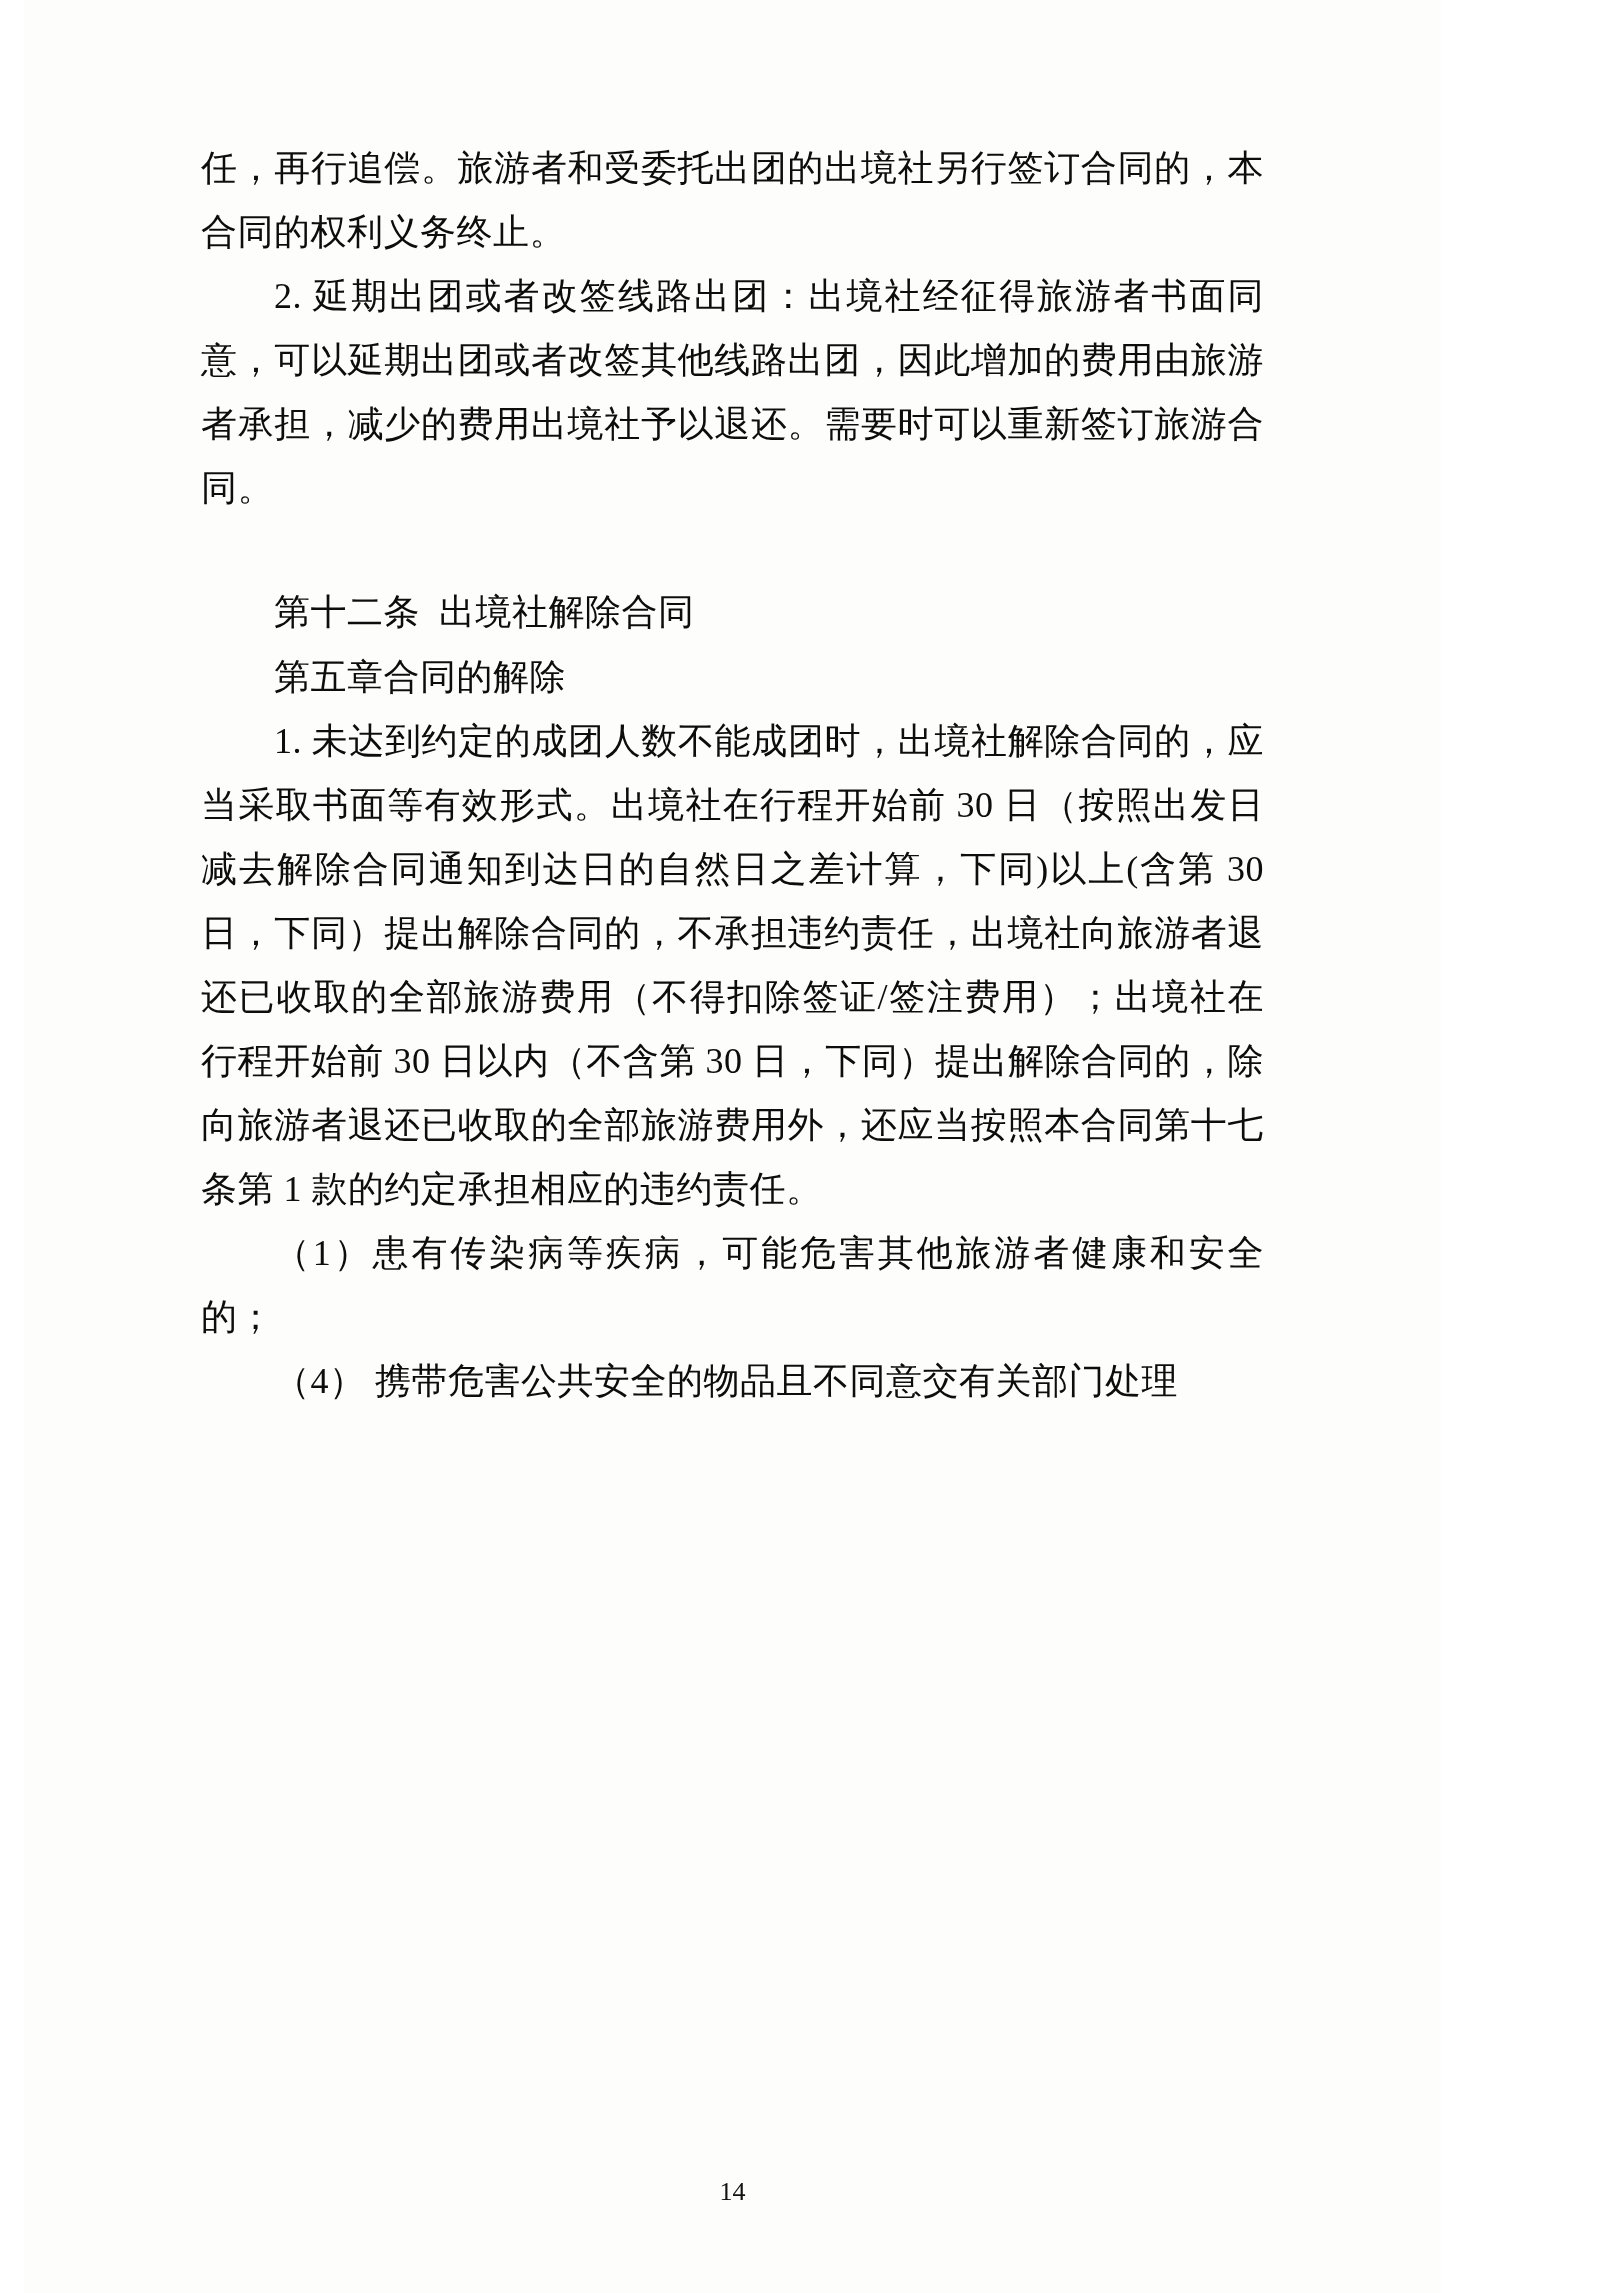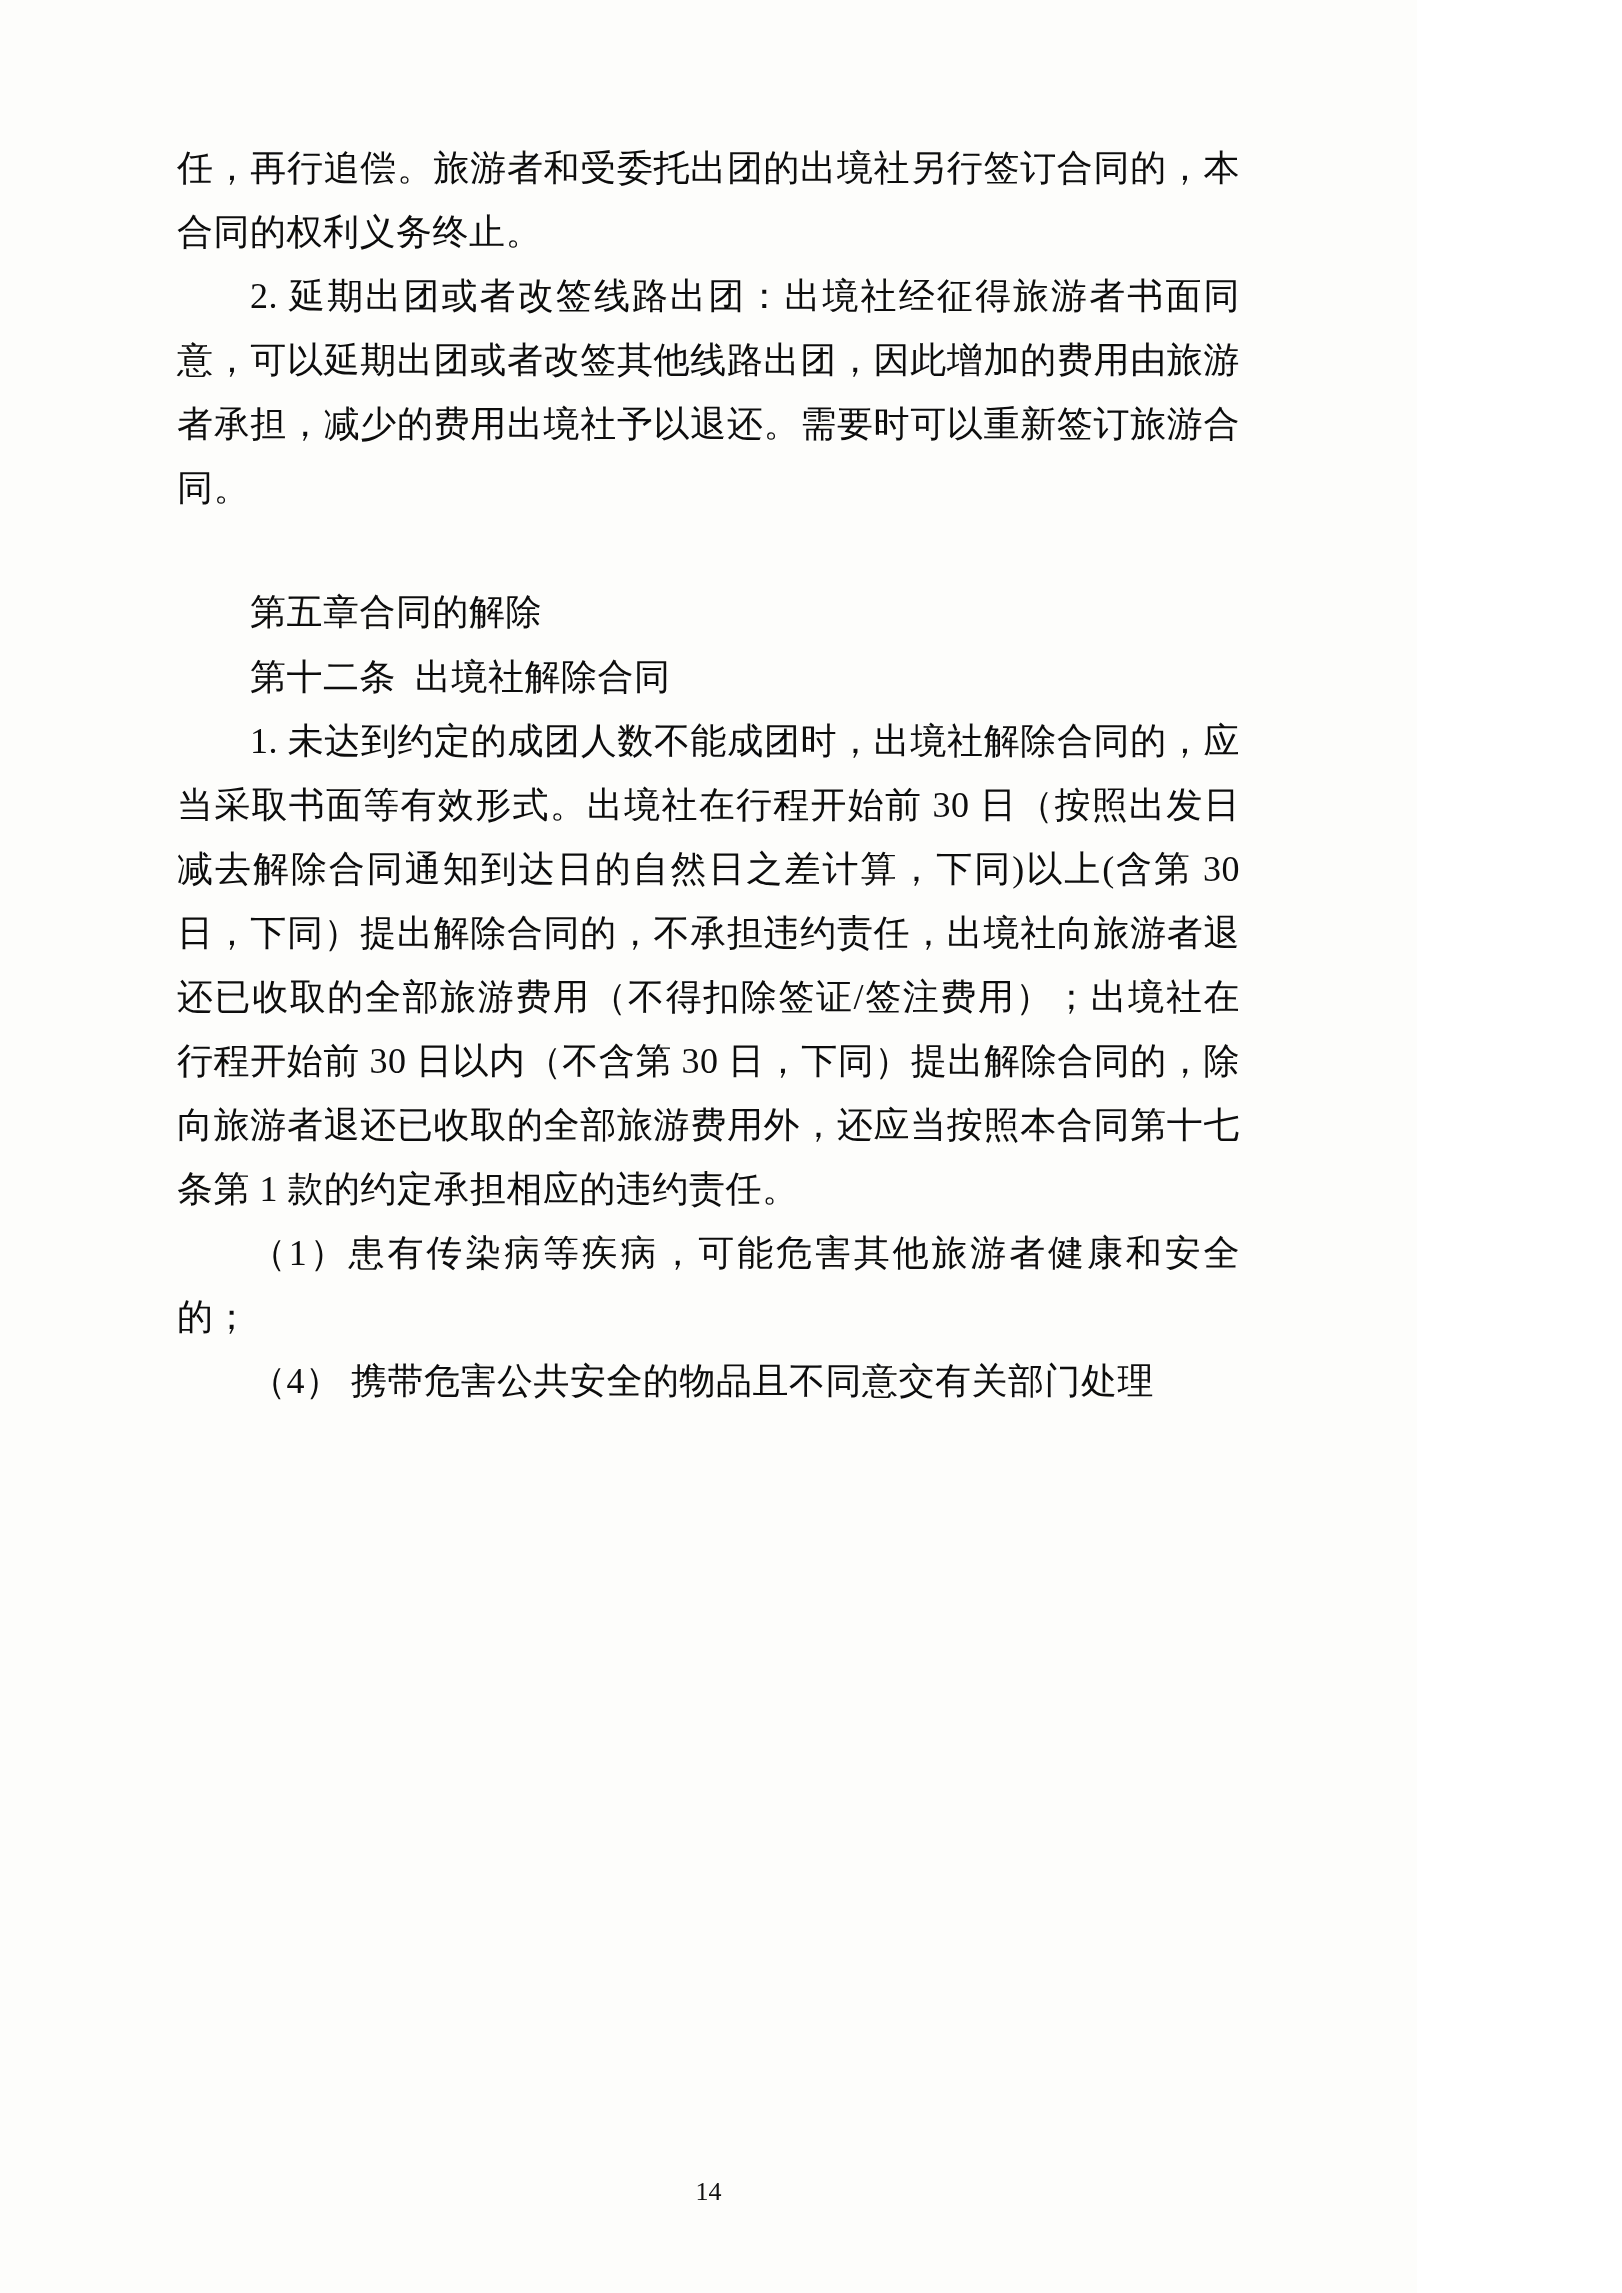--- a/index.html
+++ b/index.html
@@ -12,20 +12,21 @@
     color: #0d0d0d;
   }
   .page {
     position: relative;
     width: 1417px;
     height: 2294px;
     background: #fdfdfb;
     box-sizing: border-box;
     padding: 136px 177px 82px 177px;
     overflow: hidden;
+    margin-left: 24px;
   }
   .body-text {
     font-size: 36px;
     line-height: 1.78;
     letter-spacing: 0.5px;
     text-align: justify;
     text-justify: inter-ideograph;
   }
   .para {
     margin: 0;
@@ -54,21 +55,21 @@
   }
 </style>
 </head>
 <body>
 
 <div class="page">
   <div class="body-text">
     <p class="para">任，再行追偿。旅游者和受委托出团的出境社另行签订合同的，本合同的权利义务终止。</p>
     <p class="para indent2">2. 延期出团或者改签线路出团：出境社经征得旅游者书面同意，可以延期出团或者改签其他线路出团，因此增加的费用由旅游者承担，减少的费用出境社予以退还。需要时可以重新签订旅游合同。</p>
     <div class="gap-block"></div>
+    <p class="para section-head">第十二条  出境社解除合同</p>
     <p class="para section-head">第五章合同的解除</p>
-    <p class="para section-head">第十二条  出境社解除合同</p>
     <p class="para indent2">1. 未达到约定的成团人数不能成团时，出境社解除合同的，应当采取书面等有效形式。出境社在行程开始前 30 日（按照出发日减去解除合同通知到达日的自然日之差计算，下同)以上(含第 30 日，下同）提出解除合同的，不承担违约责任，出境社向旅游者退还已收取的全部旅游费用（不得扣除签证/签注费用）；出境社在行程开始前 30 日以内（不含第 30 日，下同）提出解除合同的，除向旅游者退还已收取的全部旅游费用外，还应当按照本合同第十七条第 1 款的约定承担相应的违约责任。</p>
     <p class="para indent2">（1）患有传染病等疾病，可能危害其他旅游者健康和安全的；</p>
     <p class="para indent2">（4） 携带危害公共安全的物品且不同意交有关部门处理</p>
   </div>
   <div class="footer">14</div>
 </div>
 
 
 </body></html>

